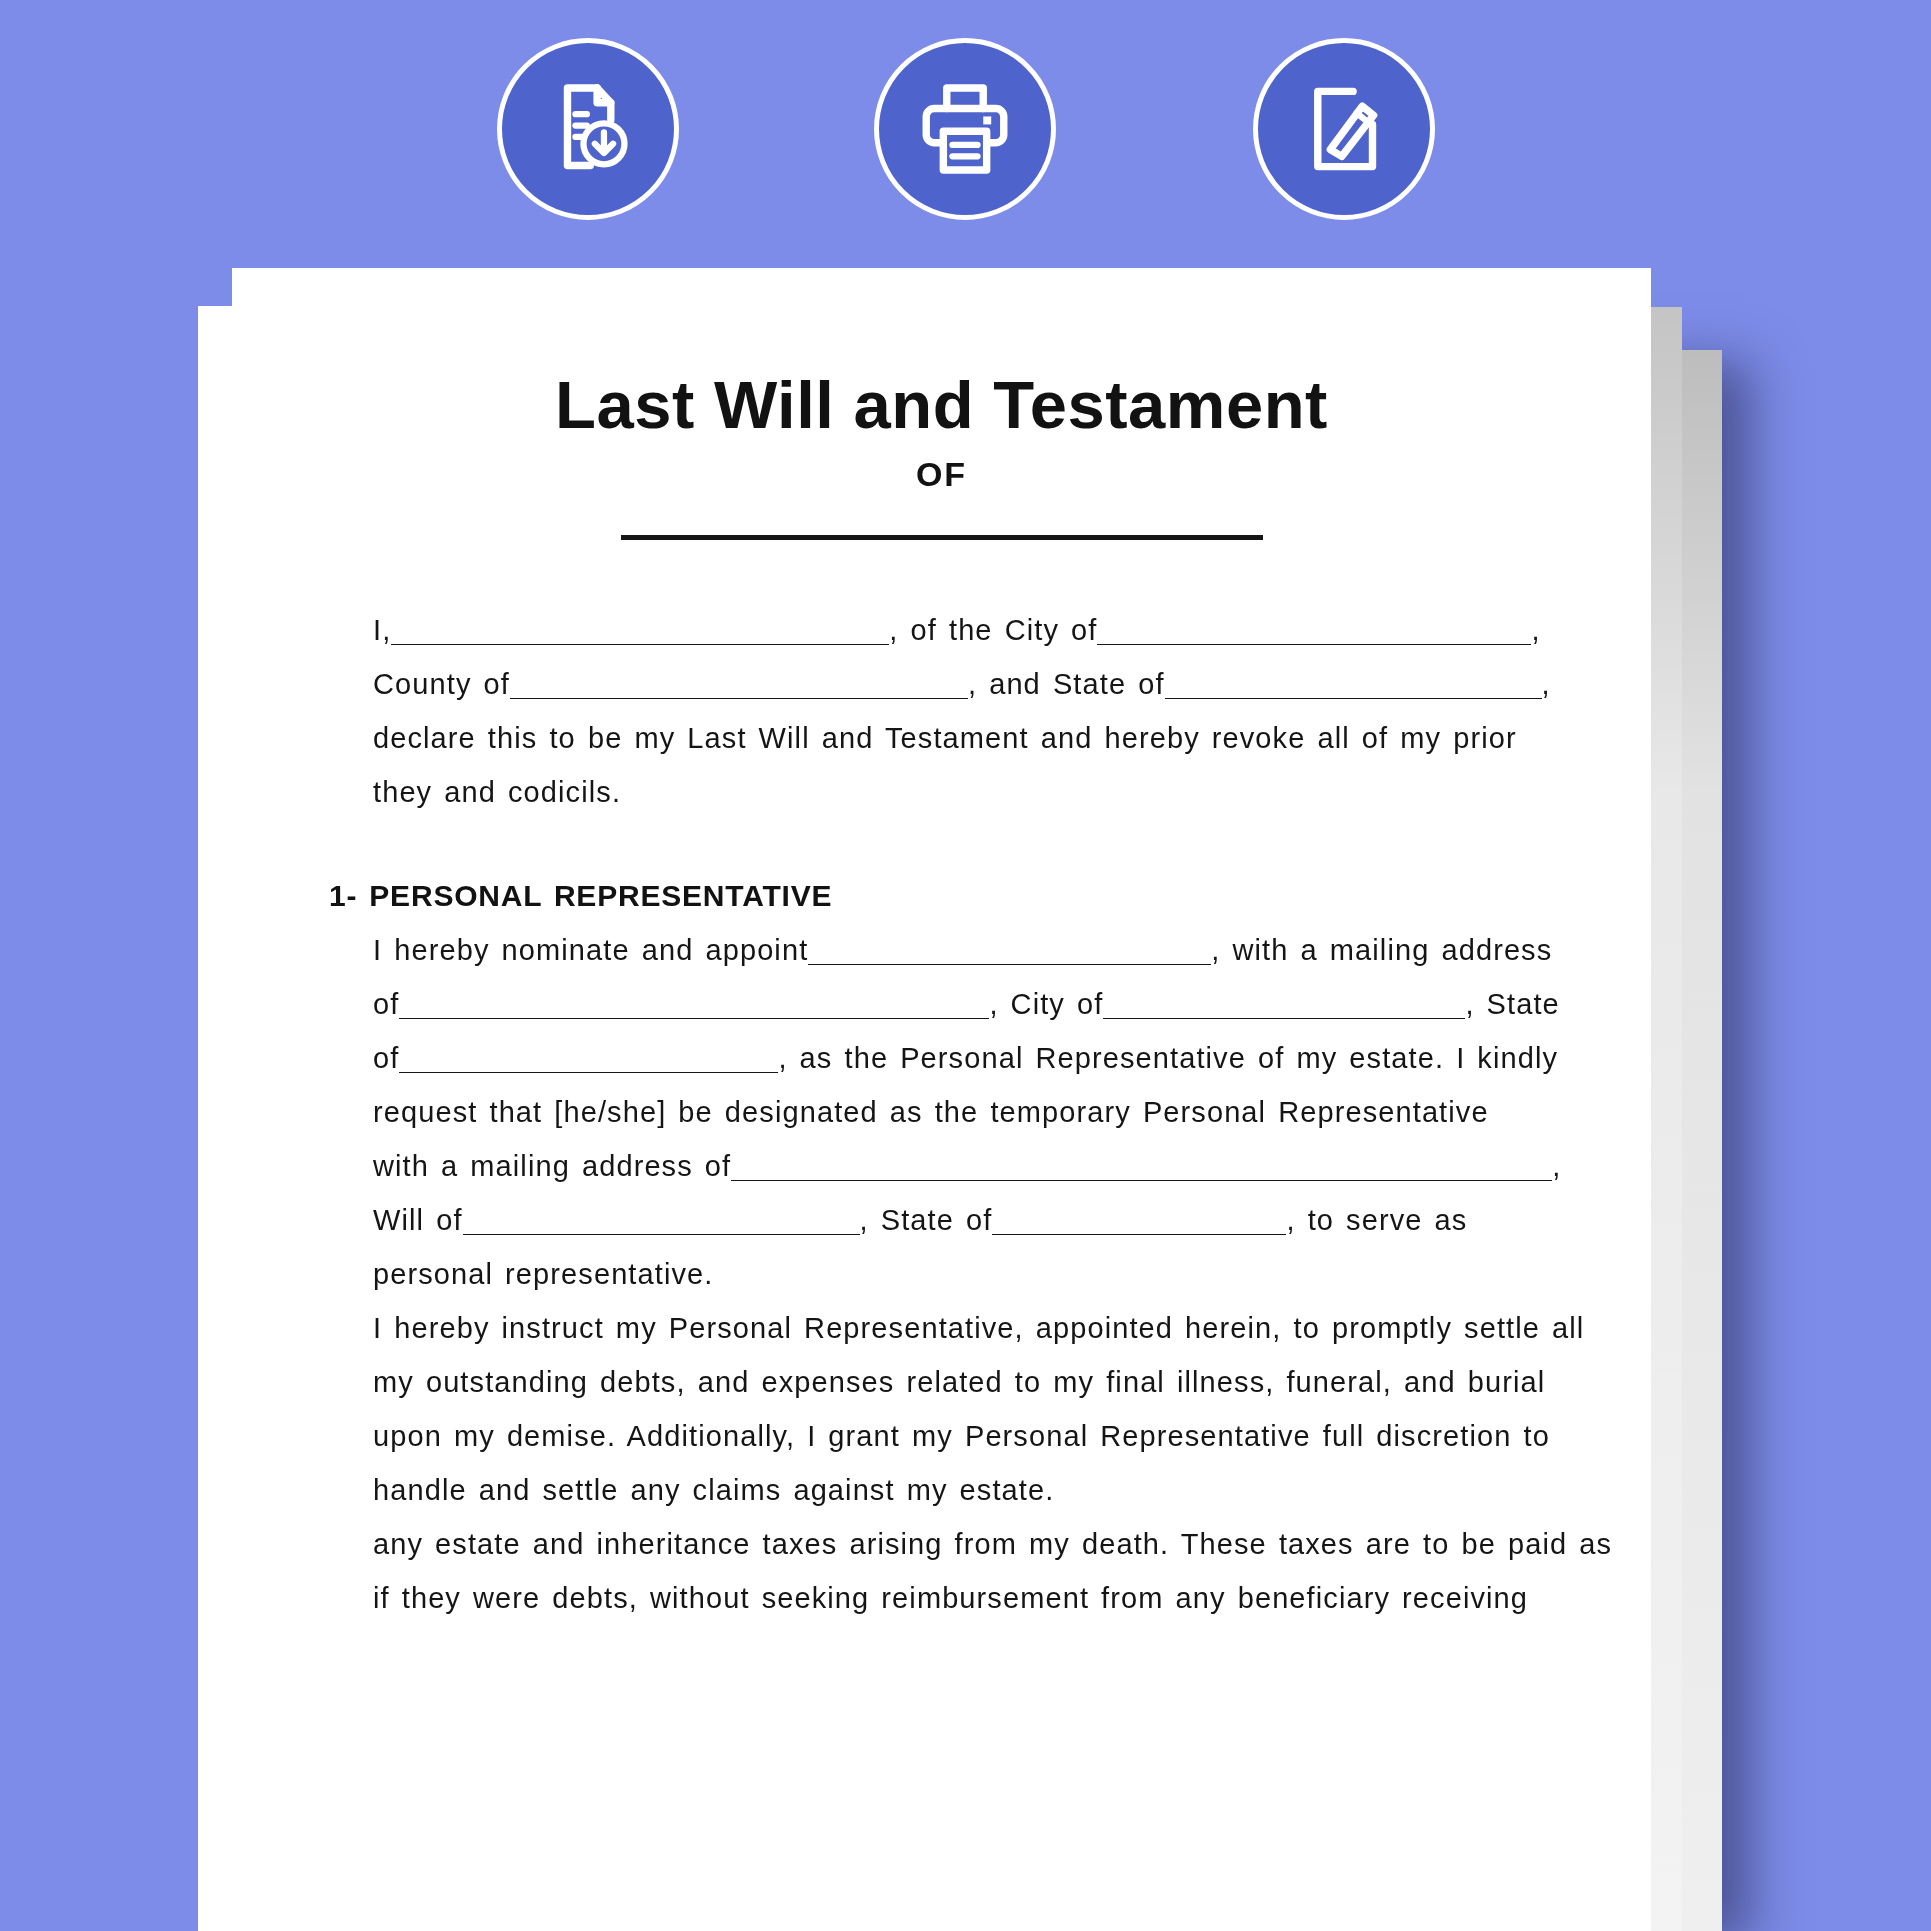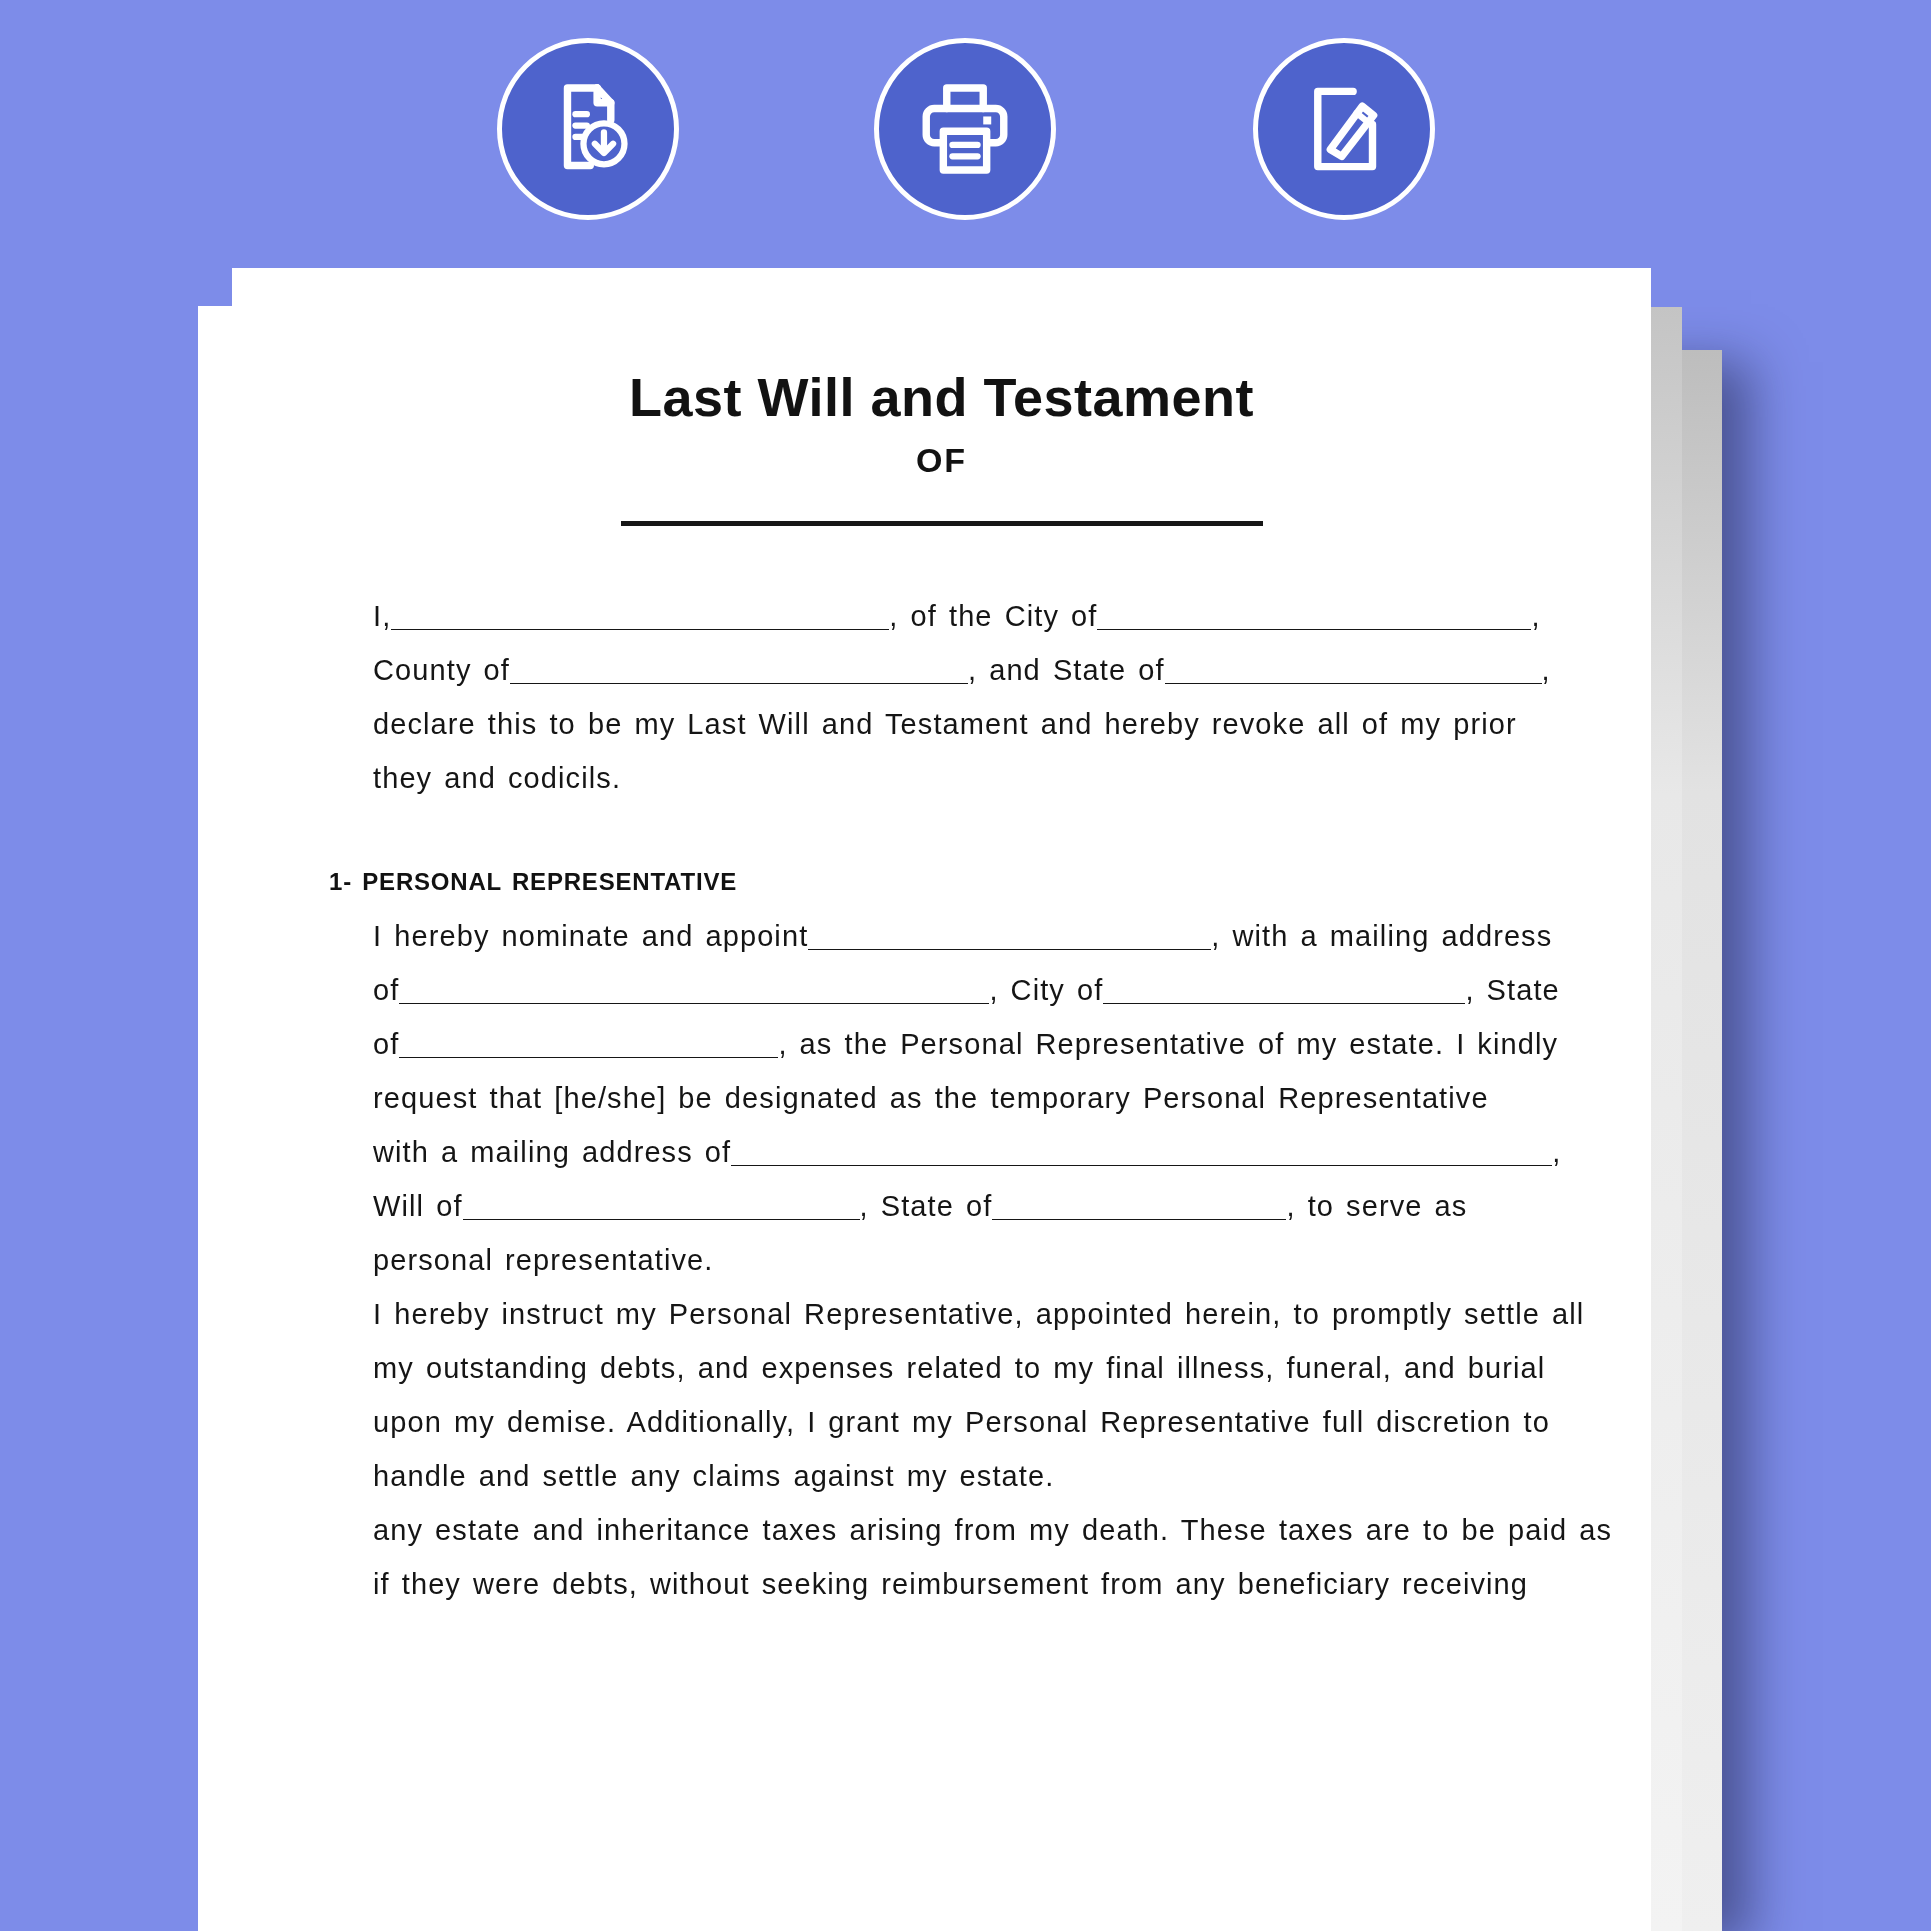--- a/index.html
+++ b/index.html
@@ -41,38 +41,38 @@
   }
   .page-front{
     left:232px;top:268px;width:1419px;height:1663px;z-index:3;
     background:#ffffff;
     padding:0 97px;box-sizing:border-box;
     color:#151515;
   }
   
   .doc-title{
     margin-top:100px;text-align:center;
-    font-size:54px;font-weight:bold;line-height:1.1;
+    font-size:67px;font-weight:bold;line-height:1.1;
     letter-spacing:0.5px;color:#121212;white-space:nowrap;
   }
   .doc-subtitle{
     margin-top:13.5px;text-align:center;
     font-size:34px;font-weight:bold;letter-spacing:1.9px;color:#121212;
   }
   .title-underline{
     width:642px;height:4.8px;background:#161616;margin:41px auto 0 auto;
   }
   .doc-body{margin-top:63px;font-size:29px;line-height:54px;letter-spacing:1.1px;word-spacing:2.9px;}
   .t-line{white-space:nowrap;margin-left:44px;}
   .blank{
     display:inline-block;border-bottom:1.9px solid #161616;
     height:19.3px;vertical-align:-4.8px;
   }
   .sec-heading{
-    margin:50px 0 0 0;font-size:24px;font-weight:bold;
+    margin:50px 0 0 0;font-size:30px;font-weight:bold;
     letter-spacing:0.8px;line-height:54px;color:#121212;white-space:nowrap;
   }
 </style>
 </head>
 <body>
 
 <div id="canvas">
 
   <div class="icon-btn" id="icon-download" aria-label="download document">
     <svg viewBox="0 0 100 100">

